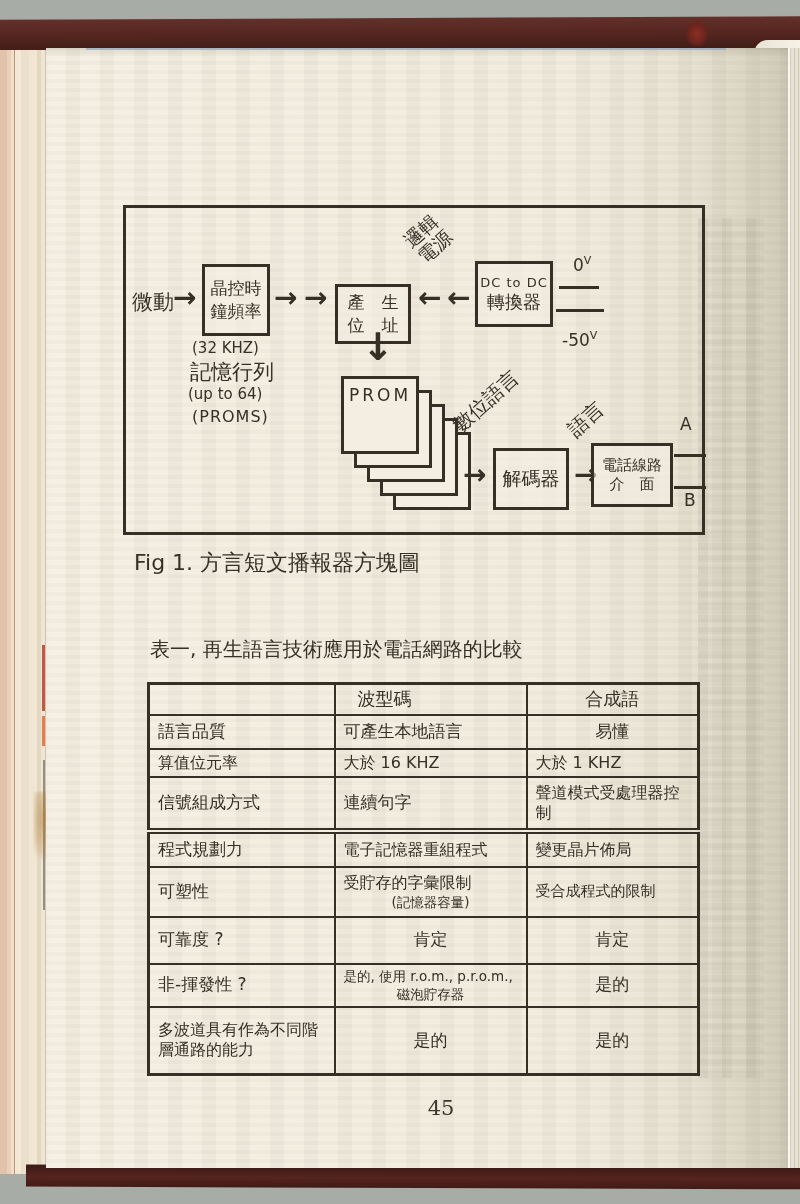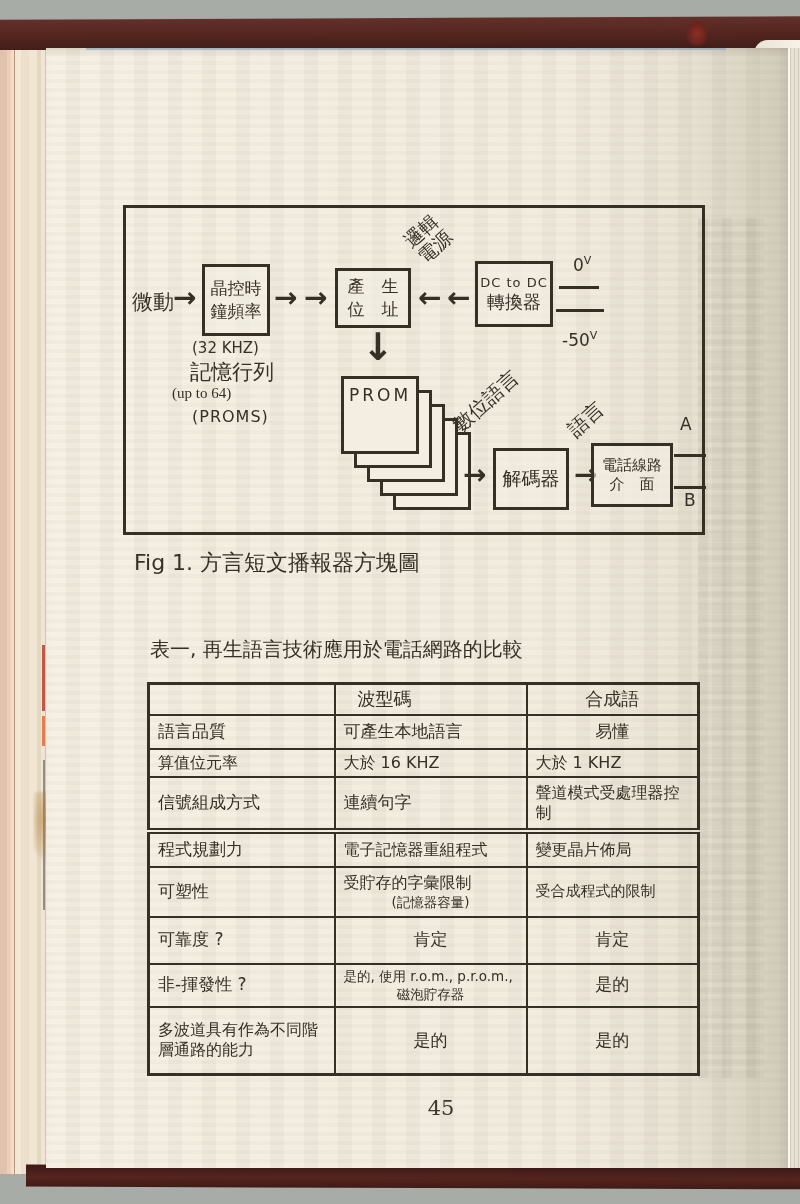--- a/index.html
+++ b/index.html
@@ -138,21 +138,21 @@
       <span class="d-abs arrow" style="left:47px;top:76px;font-size:28px;">→</span>
 
       <div class="dbox" style="left:76px;top:56px;width:68px;height:72px;">
         <div style="font-size:17px;">晶控時</div>
         <div style="font-size:17px;">鐘頻率</div>
       </div>
 
       <span class="d-abs arrow" style="left:148px;top:76px;font-size:28px;">→</span>
       <span class="d-abs arrow" style="left:178px;top:76px;font-size:28px;">→</span>
 
-      <div class="dbox" style="left:209px;top:60px;width:76px;height:60px;">
+      <div class="dbox" style="left:209px;top:76px;width:76px;height:60px;">
         <div style="font-size:17px;">產　生</div>
         <div style="font-size:17px;">位　址</div>
       </div>
 
       <span class="d-abs arrow" style="left:292px;top:76px;font-size:28px;">←</span>
       <span class="d-abs arrow" style="left:321px;top:76px;font-size:28px;">←</span>
 
       <div class="d-abs rot" style="left:283px;top:10px;font-size:19px;line-height:1.1;text-align:center;">
         <div>邏輯</div>
         <div>電源</div>
@@ -163,21 +163,21 @@
         <div style="font-size:18px;">轉換器</div>
       </div>
 
       <div class="rail-line" style="left:433px;top:78px;width:40px;"></div>
       <div class="d-abs" style="left:447px;top:46px;font-size:17px;"><span>0</span><span class="sup">V</span></div>
       <div class="rail-line" style="left:430px;top:101px;width:48px;"></div>
       <div class="d-abs" style="left:436px;top:121px;font-size:17px;"><span>-50</span><span class="sup">V</span></div>
 
       <div class="d-abs" style="left:66px;top:131px;font-size:15px;">(32 KHZ)</div>
       <div class="d-abs" style="left:64px;top:150px;font-size:21px;">記憶行列</div>
-      <div class="d-abs" style="left:46px;top:177px;font-size:15px;font-family:Liberation Serif, serif;">(up to 64)</div>
+      <div class="d-abs" style="left:62px;top:177px;font-size:15px;">(up to 64)</div>
       <div class="d-abs" style="left:66px;top:199px;font-size:16px;letter-spacing:1px;">(PROMS)</div>
 
       <span class="d-abs arrow" style="left:236px;top:120px;font-size:38px;">↓</span>
 
       <div class="prom-card" style="left:267px;top:224px;z-index:1;"></div>
       <div class="prom-card" style="left:254px;top:210px;z-index:2;"></div>
       <div class="prom-card" style="left:241px;top:196px;z-index:3;"></div>
       <div class="prom-card" style="left:228px;top:182px;z-index:4;"></div>
       <div class="prom-card" style="left:215px;top:168px;z-index:5;">
         <div class="prom-label">PROM</div>

